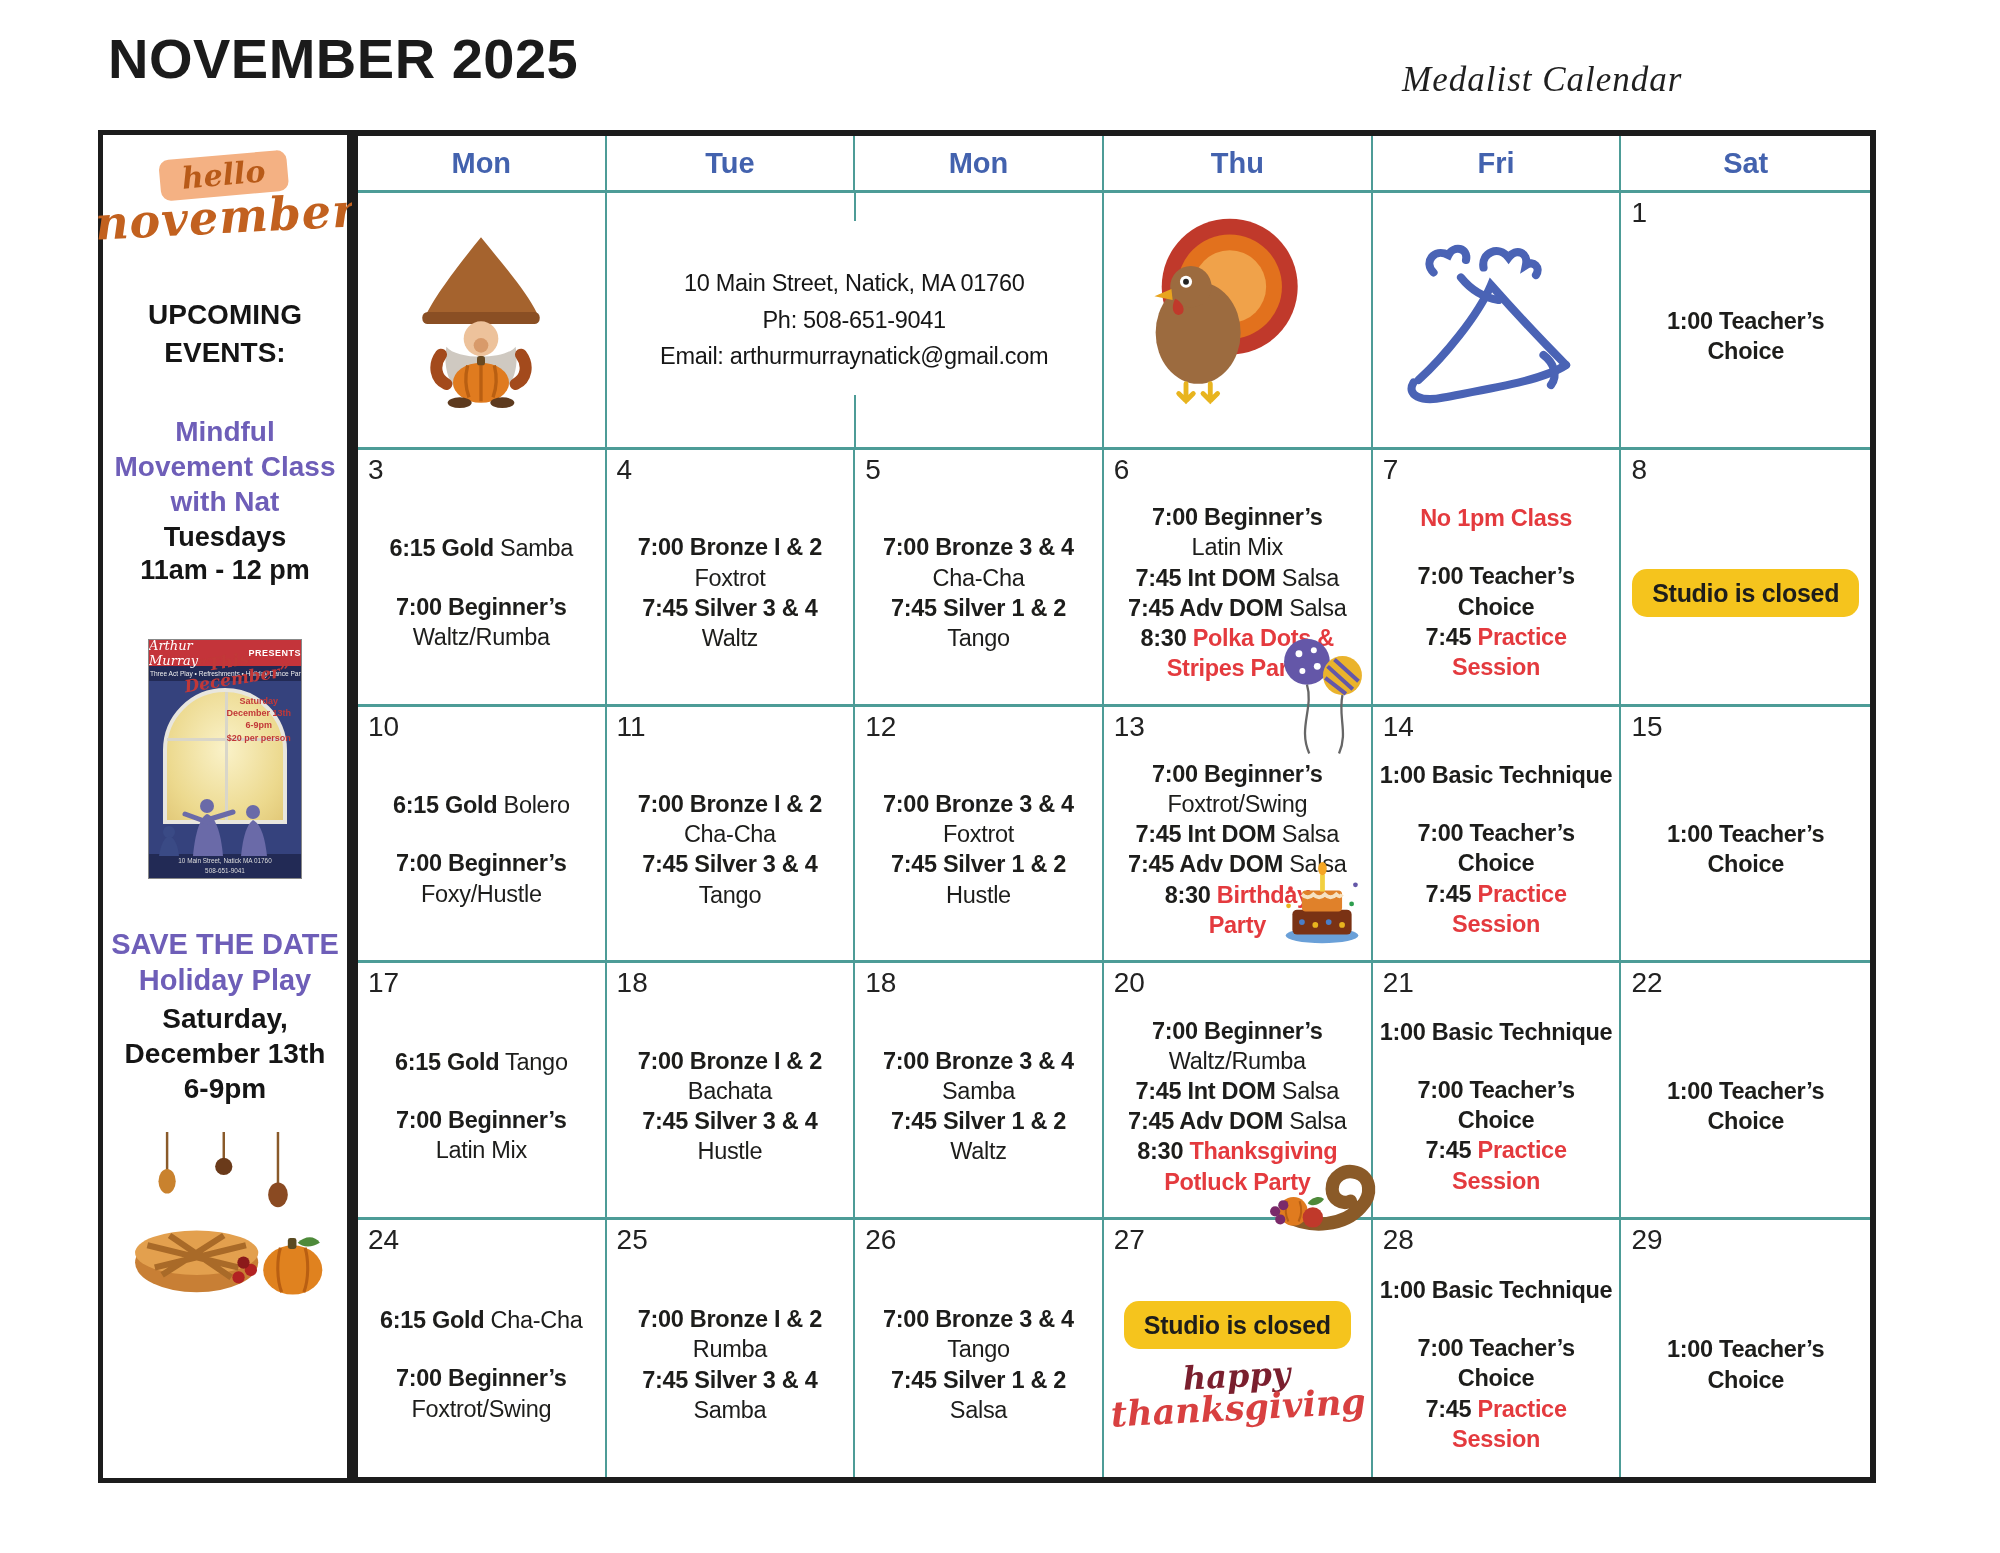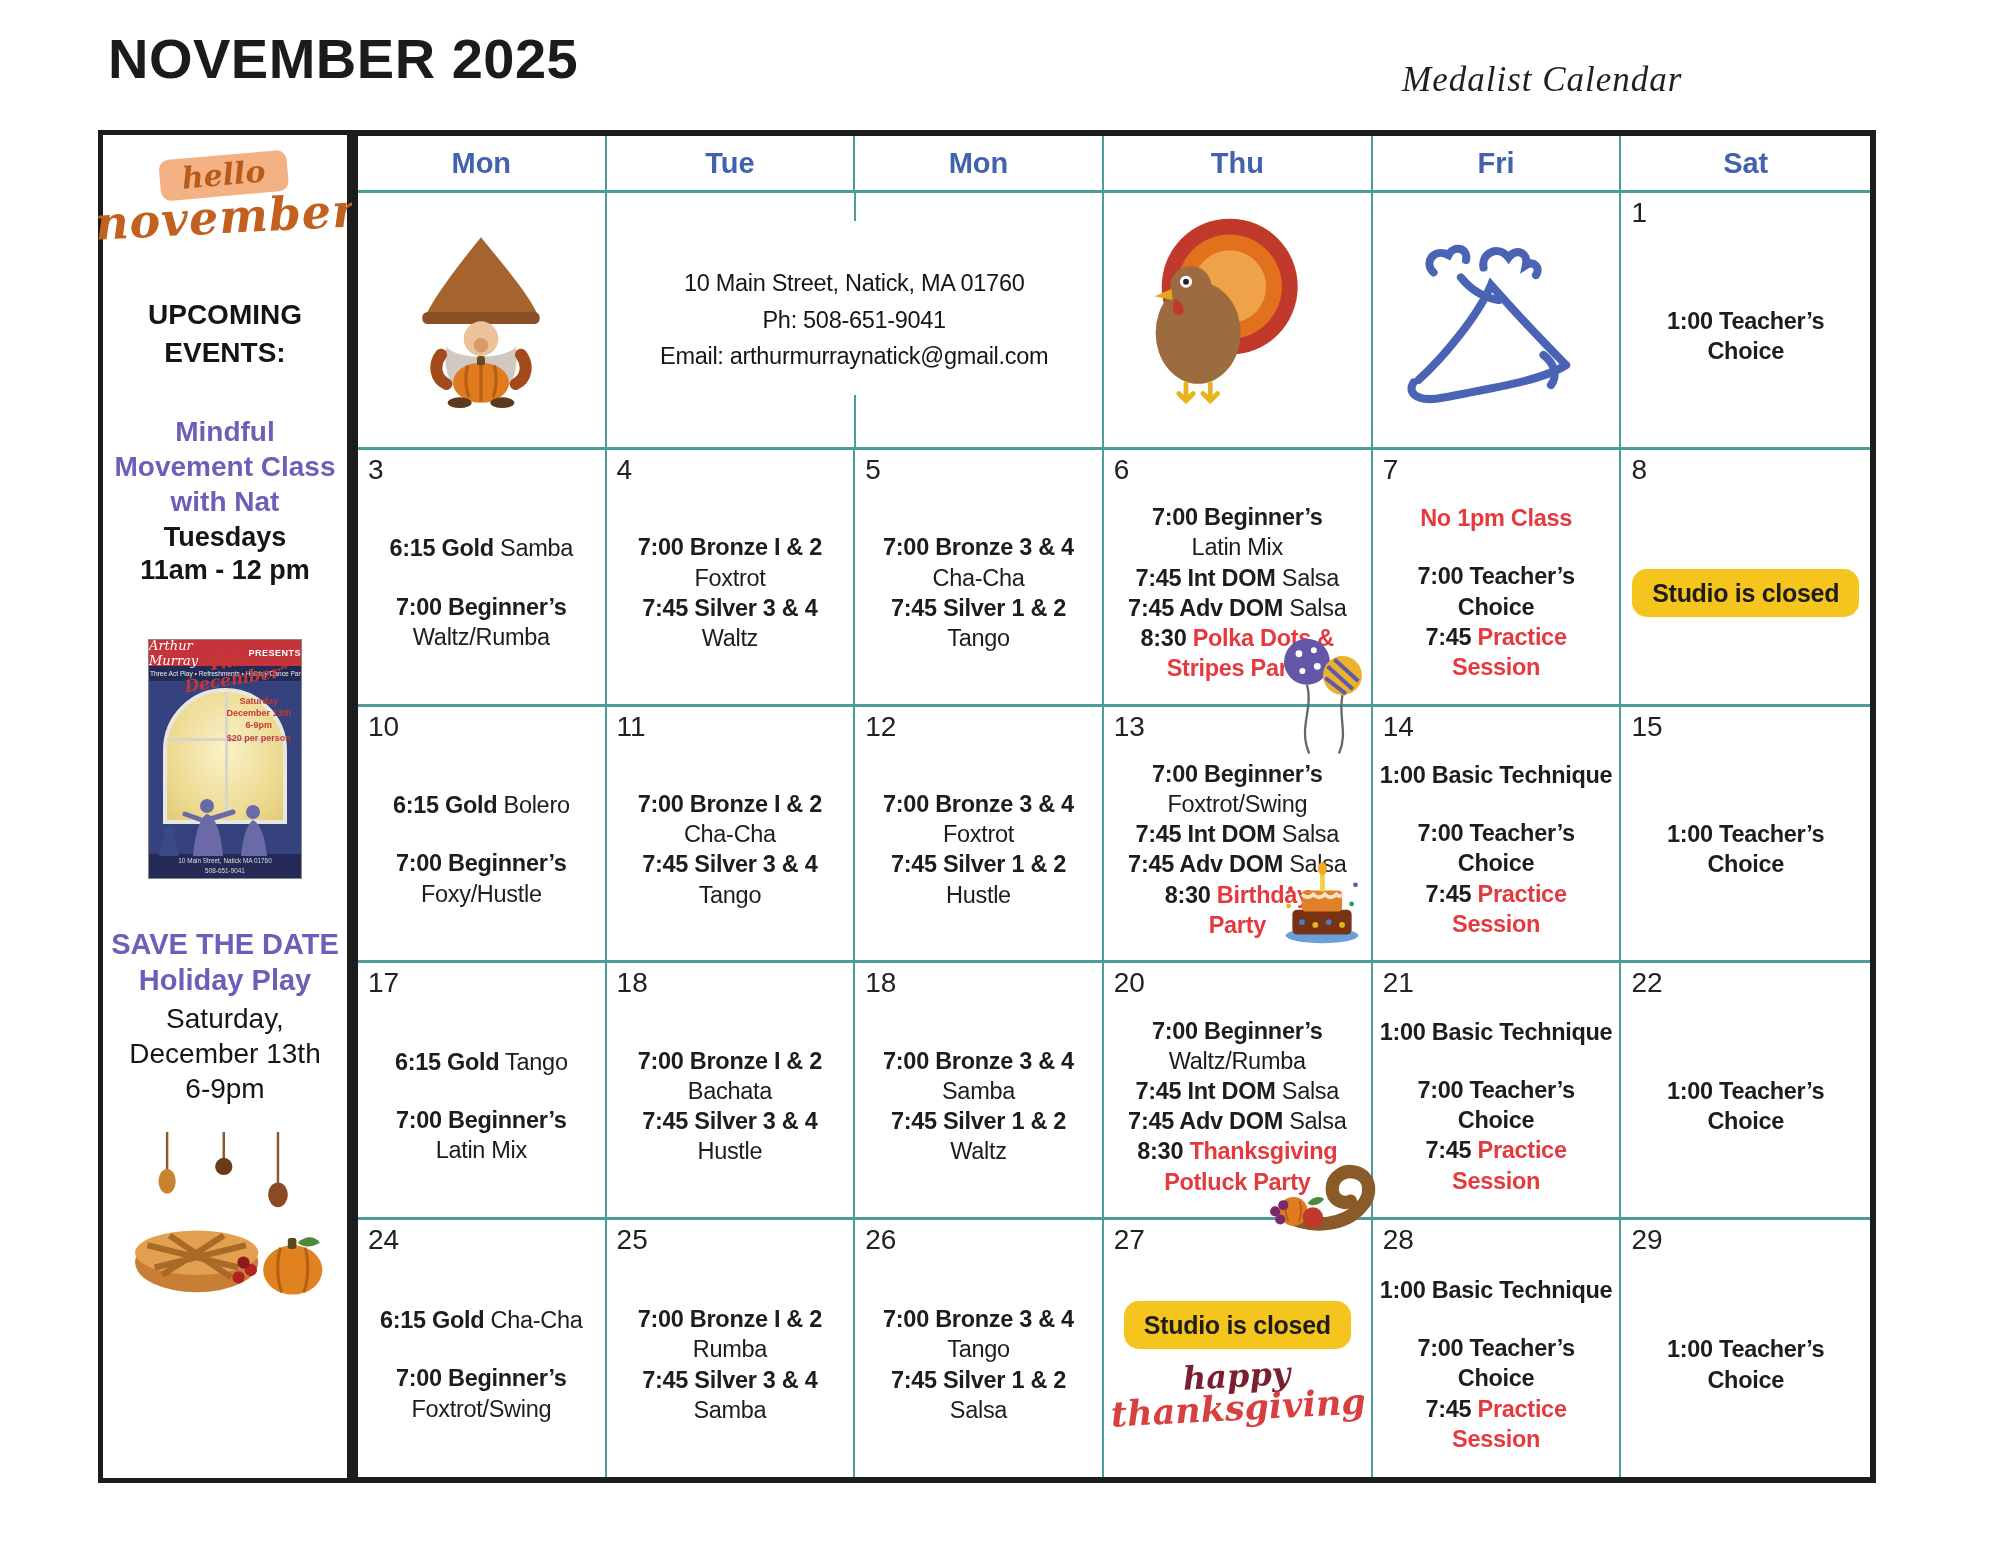--- a/index.html
+++ b/index.html
@@ -42,21 +42,21 @@
   .p-title{position:absolute;left:0;right:0;top:12px;z-index:3;text-align:center;color:#c23838;
            font-family:"DejaVu Serif",serif;font-style:italic;font-weight:bold;transform:rotate(-9deg);}
   .p-title .t1{font-size:17px;}
   .p-title .t2{font-size:17px;margin-top:-2px;margin-left:22px;}
   .p-details{position:absolute;right:10px;top:55px;z-index:3;text-align:center;color:#c23838;
              font-size:9px;font-weight:bold;line-height:1.35;}
   .p-sil{position:absolute;left:0;right:0;bottom:22px;z-index:2;}
   .p-footer{position:absolute;left:0;right:0;bottom:0;height:24px;background:#222a55;color:#ddd;
             font-size:6.4px;display:flex;flex-direction:column;align-items:center;justify-content:center;line-height:1.5;}
   .save-date{margin-top:48px;text-align:center;font-size:29px;font-weight:bold;line-height:1.25;color:#6e5eb8;}
-  .save-details{margin-top:2px;text-align:center;font-size:28px;font-weight:normal;line-height:1.25;color:#151515;}
+  .save-details{margin-top:2px;text-align:center;font-size:28px;font-weight:bold;line-height:1.25;color:#151515;}
   .pie-wrap{margin-top:26px;}
 
   
   .calendar{position:absolute;left:352px;top:130px;width:1524px;height:1353px;
             border:6px solid #1c1c1c;box-sizing:border-box;background:#fff;
             display:grid;grid-template-columns:repeat(6,1fr);grid-template-rows:57px repeat(5,1fr);}
   .hcell{border-right:2px solid #4d9c97;border-bottom:3px solid #4d9c97;
          display:flex;align-items:center;justify-content:center;
          color:#4362ae;font-weight:bold;font-size:29px;}
   .hcell.c6{border-right:none;}

